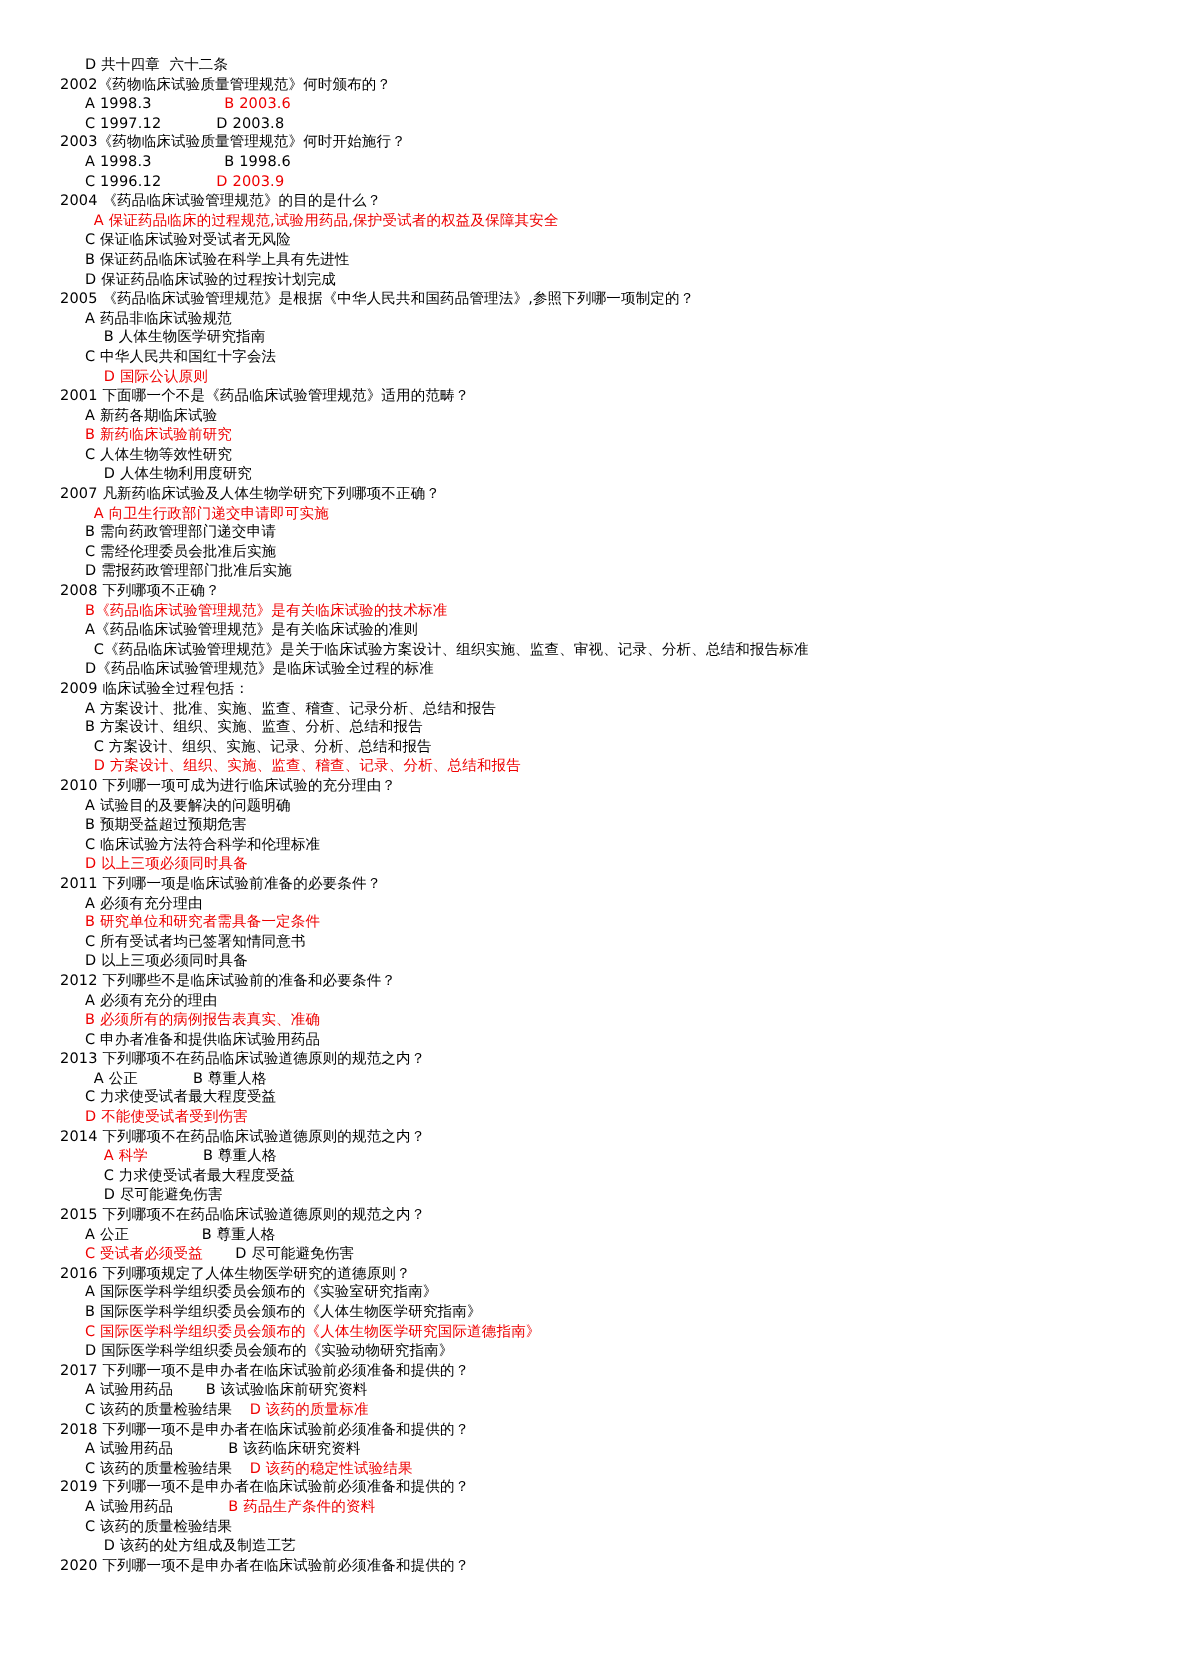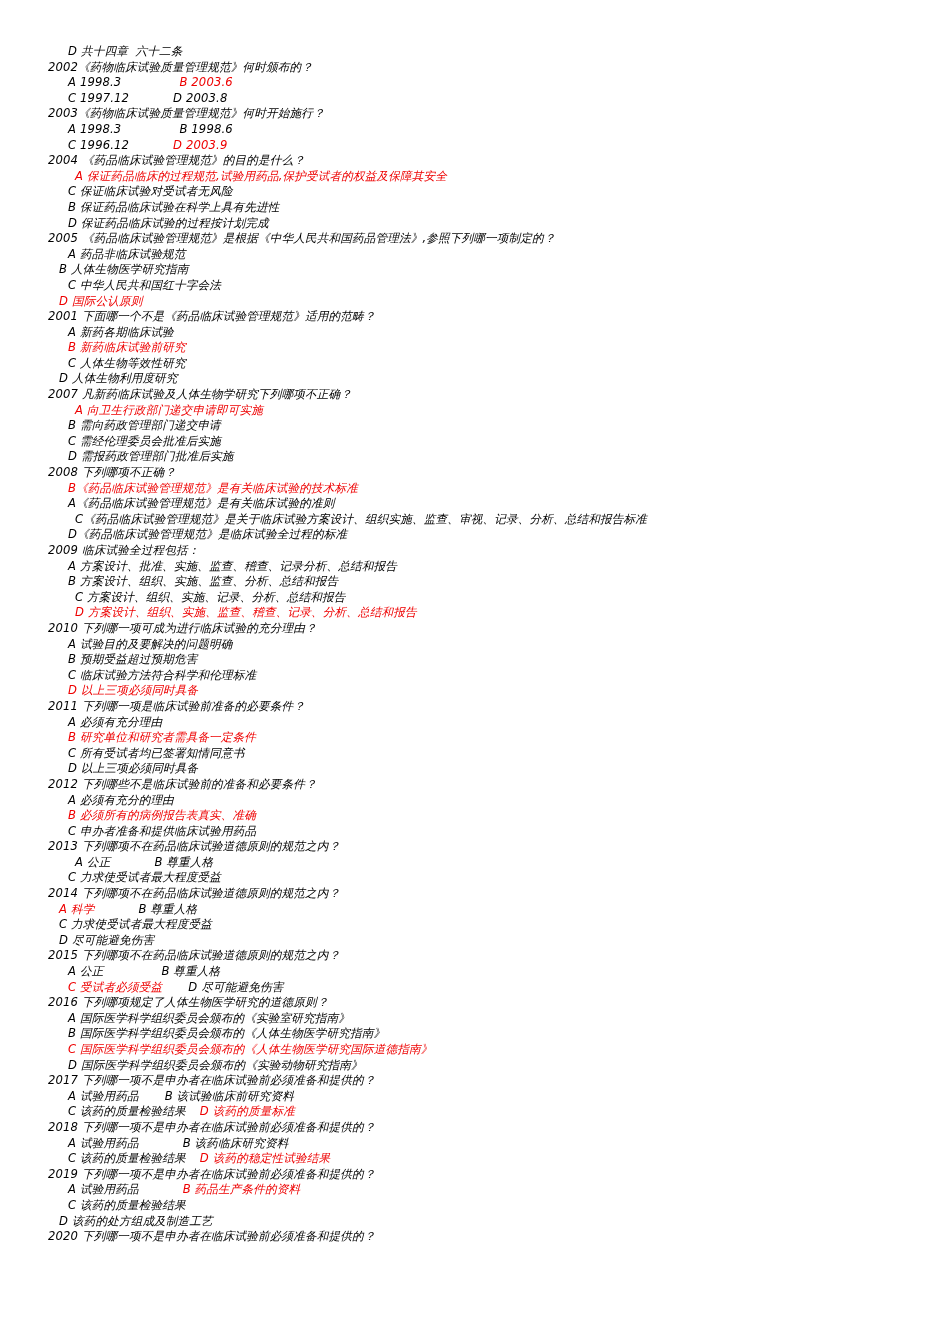--- a/index.html
+++ b/index.html
@@ -14,35 +14,34 @@
     font-family: "DejaVu Sans", "Liberation Sans", sans-serif;
     color: #000000;
     overflow: hidden;
   }
   #page {
     position: relative;
     width: 774px;
     height: 1344px;
     padding-top: 44px;
     box-sizing: border-box;
-    font-style: italic;
   }
   .line {
     display: block;
     font-size: 11.6px;
     line-height: 15.6px;
     height: 15.6px;
     white-space: nowrap;
     letter-spacing: 0.15px;
   }
   
   .i-q    { padding-left: 48px; }   
   .i-a    { padding-left: 68px; }   
   .i-b    { padding-left: 75px; }   
-  .i-c    { padding-left: 59px; }   
+  .i-c    { padding-left: 83px; }   
   .red    { color: #ee0000; }
   .blk    { color: #000000; }
   
   .gap-s  { display: inline-block; width: 26px; }
   .gap-m  { display: inline-block; width: 44px; }
   .gap-l  { display: inline-block; width: 58px; }
   .gap-xs { display: inline-block; width: 14px; }
   .seg    { white-space: pre; }
 </style>
 </head>
@@ -97,20 +96,21 @@
       <div class="line i-a"><span class="seg red">B 研究单位和研究者需具备一定条件</span></div>
       <div class="line i-a"><span class="seg blk">C 所有受试者均已签署知情同意书</span></div>
       <div class="line i-a"><span class="seg blk">D 以上三项必须同时具备</span></div>
       <div class="line i-q"><span class="seg blk">2012 下列哪些不是临床试验前的准备和必要条件？</span></div>
       <div class="line i-a"><span class="seg blk">A 必须有充分的理由</span></div>
       <div class="line i-a"><span class="seg red">B 必须所有的病例报告表真实、准确</span></div>
       <div class="line i-a"><span class="seg blk">C 申办者准备和提供临床试验用药品</span></div>
       <div class="line i-q"><span class="seg blk">2013 下列哪项不在药品临床试验道德原则的规范之内？</span></div>
       <div class="line i-b"><span class="seg blk">A 公正</span><span class="gap-m"></span><span class="seg blk">B 尊重人格</span></div>
       <div class="line i-a"><span class="seg blk">C 力求使受试者最大程度受益</span></div>
+      <div class="line i-a"><span class="seg red">D 不能使受试者受到伤害</span></div>
       <div class="line i-q"><span class="seg blk">2014 下列哪项不在药品临床试验道德原则的规范之内？</span></div>
       <div class="line i-c"><span class="seg red">A 科学</span><span class="gap-m"></span><span class="seg blk">B 尊重人格</span></div>
       <div class="line i-c"><span class="seg blk">C 力求使受试者最大程度受益</span></div>
       <div class="line i-c"><span class="seg blk">D 尽可能避免伤害</span></div>
       <div class="line i-q"><span class="seg blk">2015 下列哪项不在药品临床试验道德原则的规范之内？</span></div>
       <div class="line i-a"><span class="seg blk">A 公正</span><span class="gap-l"></span><span class="seg blk">B 尊重人格</span></div>
       <div class="line i-a"><span class="seg red">C 受试者必须受益</span><span class="gap-s"></span><span class="seg blk">D 尽可能避免伤害</span></div>
       <div class="line i-q"><span class="seg blk">2016 下列哪项规定了人体生物医学研究的道德原则？</span></div>
       <div class="line i-a"><span class="seg blk">A 国际医学科学组织委员会颁布的《实验室研究指南》</span></div>
       <div class="line i-a"><span class="seg blk">B 国际医学科学组织委员会颁布的《人体生物医学研究指南》</span></div>

